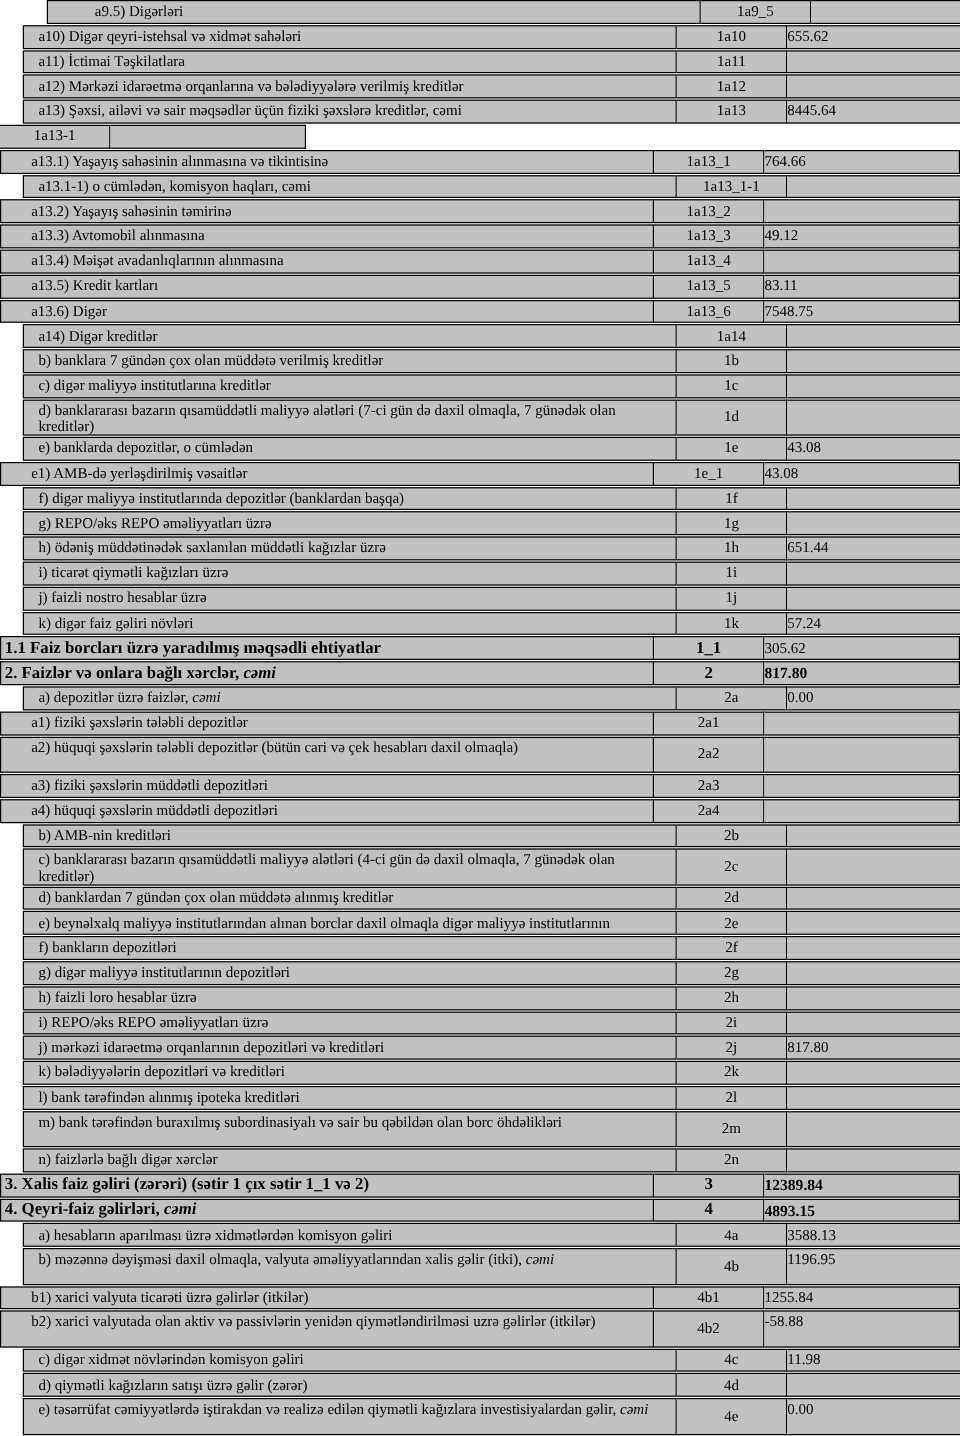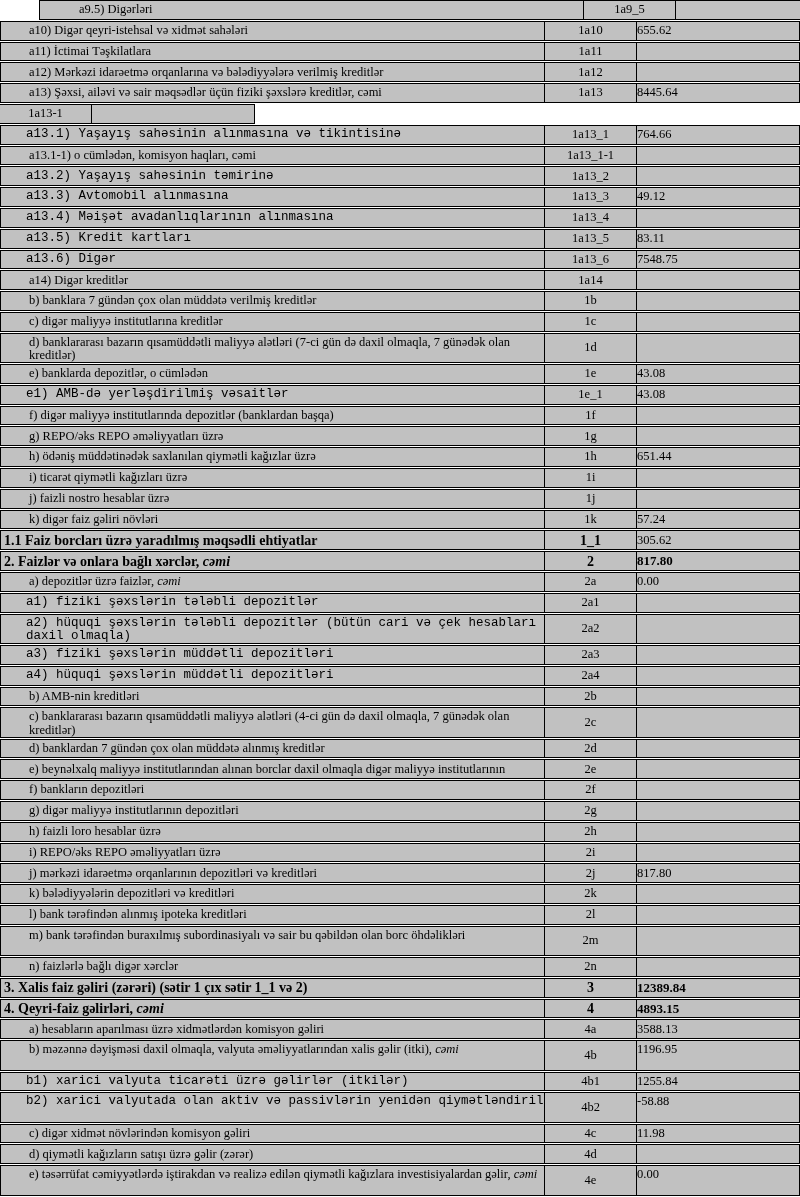--- a/index.html
+++ b/index.html
@@ -51,22 +51,22 @@
   .row.tall .value-cell {
     align-items: flex-start;
     padding-top: 2px;
   }
   .row.bold .label-cell,
   .row.bold .code-cell { font-weight: bold; font-size: 14px; }
   .row.value-bold .value-cell { font-weight: bold; font-size: 13px; }
   .label-italic { font-style: italic; }
   
   .row.i0 .label-cell { padding-left: 3px; }
-  .row.i1 .label-cell { padding-left: 28px; }
-  .row.i2 .label-cell { padding-left: 25px; font-family: Liberation Mono, monospace; }
+  .row.i1 .label-cell { padding-left: 12px; margin-left: 19px; }
+  .row.i2 .label-cell { padding-left: 25px; }
   .row.i3 .label-cell { padding-left: 39px; margin-left: 39px; }
 </style>
 </head>
 <body>
 
 <div class="report-table">
   <div class="row i3">
     <div class="cell label-cell">
       <span class="label-text"><span class="label-main">a9.5) Digərləri</span><span class="label-italic"></span></span>
     </div>
@@ -310,21 +310,21 @@
     <div class="cell code-cell">
       <span class="code-text">1g</span>
     </div>
     <div class="cell value-cell">
       <span class="value-text"></span>
     </div>
   </div>
 
   <div class="row i1">
     <div class="cell label-cell">
-      <span class="label-text"><span class="label-main">h) ödəniş müddətinədək saxlanılan qiymətli kağızlar üzrə</span><span class="label-italic"></span></span>
+      <span class="label-text"><span class="label-main">h) ödəniş müddətinədək saxlanılan müddətli kağızlar üzrə</span><span class="label-italic"></span></span>
     </div>
     <div class="cell code-cell">
       <span class="code-text">1h</span>
     </div>
     <div class="cell value-cell">
       <span class="value-text">651.44</span>
     </div>
   </div>
 
   <div class="row i1">

